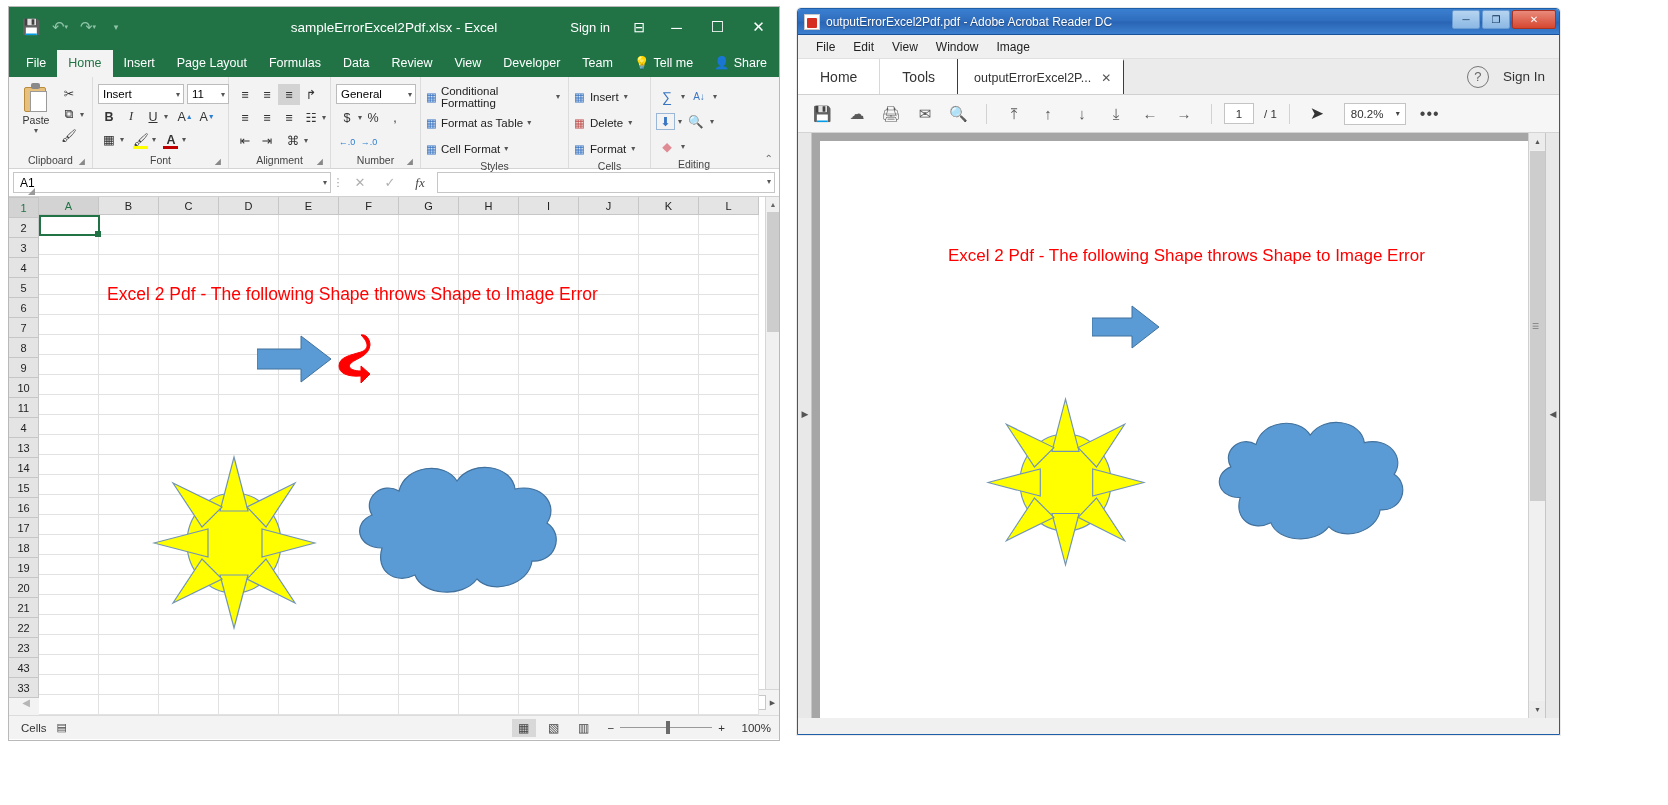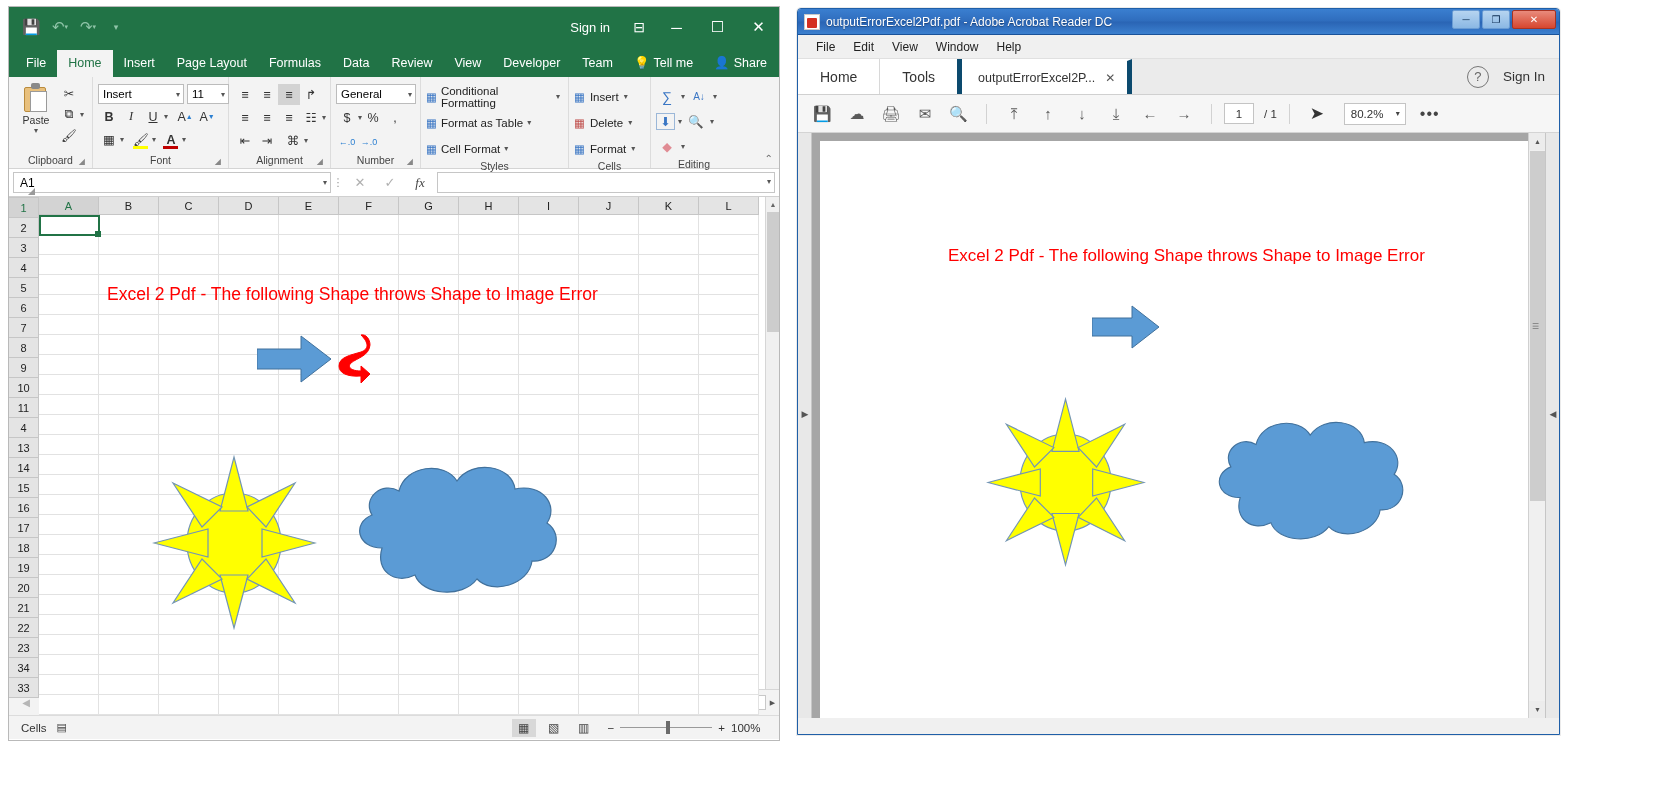--- a/index.html
+++ b/index.html
@@ -133,21 +133,21 @@
 
   .statusbar { height:24px; background:#f3f3f3; display:flex; align-items:center; border-top:1px solid #dcdcdc; font-size:11.5px; color:#333; padding:0 8px; }
   .ready { padding-left:4px; }
   .sb-ic { margin-left:10px; font-size:11px; color:#444; }
   .sb-right { margin-left:auto; display:flex; align-items:center; gap:6px; }
   .vbtn { width:24px; height:18px; display:flex; align-items:center; justify-content:center; font-size:12px; color:#444; }
   .vbtn.active { background:#d8d8d8; }
   .zoomslider { display:flex; align-items:center; gap:6px; margin-left:6px; }
   .zs-line { width:92px; height:1px; background:#9a9a9a; position:relative; }
   .zs-knob { position:absolute; left:46px; top:-6px; width:4px; height:13px; background:#6b6b6b; }
-  .zpct { width:40px; }
+  .zpct { width:40px; text-align:right; }
 
   
   .shape { position:absolute; }
 
   
   #acro {
     position:absolute; left:797px; top:8px; width:763px; height:727px;
     background:#f0f0f0;
     border:1px solid #1f5fa8;
     border-radius:4px 4px 0 0;
@@ -166,21 +166,21 @@
   .ac-winbtns { position:absolute; right:3px; top:1px; display:flex; gap:2px; }
   .ac-wb { width:28px; height:19px; border:1px solid #6a9cd4; border-radius:2px;
            background: linear-gradient(to bottom,#b6d4f0,#8bb8e4);
            display:flex; align-items:center; justify-content:center; font-size:10px; color:#0b2c52;}
   .ac-wb.close { width:44px; background: linear-gradient(to bottom,#e98b7c,#d6462f); border-color:#a83322; color:#fff; }
 
   .ac-menu { height:24px; background:#f0f0f0; display:flex; align-items:center; padding-left:10px; gap:2px; border-bottom:1px solid #e0e0e0;}
   .ac-mi { font-size:12px; color:#222; padding:3px 8px; }
 
   .ac-tabs { height:36px; background:#ebebeb; display:flex; align-items:stretch; border-bottom:1px solid #d0d0d0; }
-  .ac-tab { display:flex; align-items:center; padding:0 22px; font-size:14px; color:#333; border-right:5px solid #0c4a6e;}
+  .ac-tab { display:flex; align-items:center; padding:0 22px; font-size:14px; color:#333; border-right:1px solid #0c4a6e;}
   .ac-tab.doc { background:#ffffff; border-top:2px solid #ffffff; padding:0 12px 0 16px; gap:10px; font-size:12.5px;}
   .ac-tab-close { font-size:12px; color:#555; }
   .ac-tabs-fill { flex:1; border-bottom:0; }
   .ac-help { margin-left:auto; display:flex; align-items:center; gap:14px; padding-right:14px;}
   .ac-signin { font-size:13.5px; color:#333; }
 
   .ac-toolbar { height:38px; background:#f6f6f6; display:flex; align-items:center; border-bottom:1px solid #d4d4d4; padding-left:10px; gap:4px;}
   .tb-ic { width:30px; height:26px; display:flex; align-items:center; justify-content:center; color:#5a5a5a; font-size:15px;}
   .tb-sep { width:1px; height:20px; background:#d2d2d2; margin:0 8px; }
   .pgbox { width:30px; height:21px; border:1px solid #c4c4c4; background:#fff; font-size:11.5px; display:flex; align-items:center; justify-content:center; color:#333;}
@@ -208,20 +208,21 @@
 
   <div id="excel">
 
     <div class="xl-title">
       <div class="qat">
         <div class="qat-btn">💾</div>
         <div class="qat-btn dim">↶<span style="font-size:7px">▾</span></div>
         <div class="qat-btn dim">↷<span style="font-size:7px">▾</span></div>
         <div class="qat-btn dim" style="font-size:9px">▾</div>
       </div>
+      <div class="xl-title-text">sampleErrorExcel2Pdf.xlsx - Excel</div>
       <div class="xl-title-right">
         <div class="signin">Sign in</div>
         <div class="ribbon-opt">⊟</div>
         <div class="wbtn">─</div>
         <div class="wbtn">☐</div>
         <div class="wbtn close">✕</div>
       </div>
     </div>
 
     <div class="xl-tabs">
@@ -477,21 +478,21 @@
             <div class="rh">14</div>
             <div class="rh">15</div>
             <div class="rh">16</div>
             <div class="rh">17</div>
             <div class="rh">18</div>
             <div class="rh">19</div>
             <div class="rh">20</div>
             <div class="rh">21</div>
             <div class="rh">22</div>
             <div class="rh">23</div>
-            <div class="rh">34</div>
+            <div class="rh">43</div>
             <div class="rh">33</div>
           </div>
       </div>
       <div class="col">
         <div class="colhead" id="colhead">
             <div class="ch sel">A</div>
             <div class="ch">B</div>
             <div class="ch">C</div>
             <div class="ch">D</div>
             <div class="ch">E</div>
@@ -939,21 +940,21 @@
         <div class="ac-wb">❐</div>
         <div class="ac-wb close">✕</div>
       </div>
     </div>
 
     <div class="ac-menu">
       <div class="ac-mi">File</div>
       <div class="ac-mi">Edit</div>
       <div class="ac-mi">View</div>
       <div class="ac-mi">Window</div>
-      <div class="ac-mi">Help</div>
+      <div class="ac-mi">Image</div>
     </div>
 
     <div class="ac-tabs">
       <div class="ac-tab" style="background:#fff;border-right:1px solid #d8d8d8">Home</div>
       <div class="ac-tab" style="background:#fff">Tools</div>
       <div class="ac-tab doc">
         <span>outputErrorExcel2P...</span>
         <span class="ac-tab-close">✕</span>
       </div>
       <div class="ac-tabs-fill"></div>

